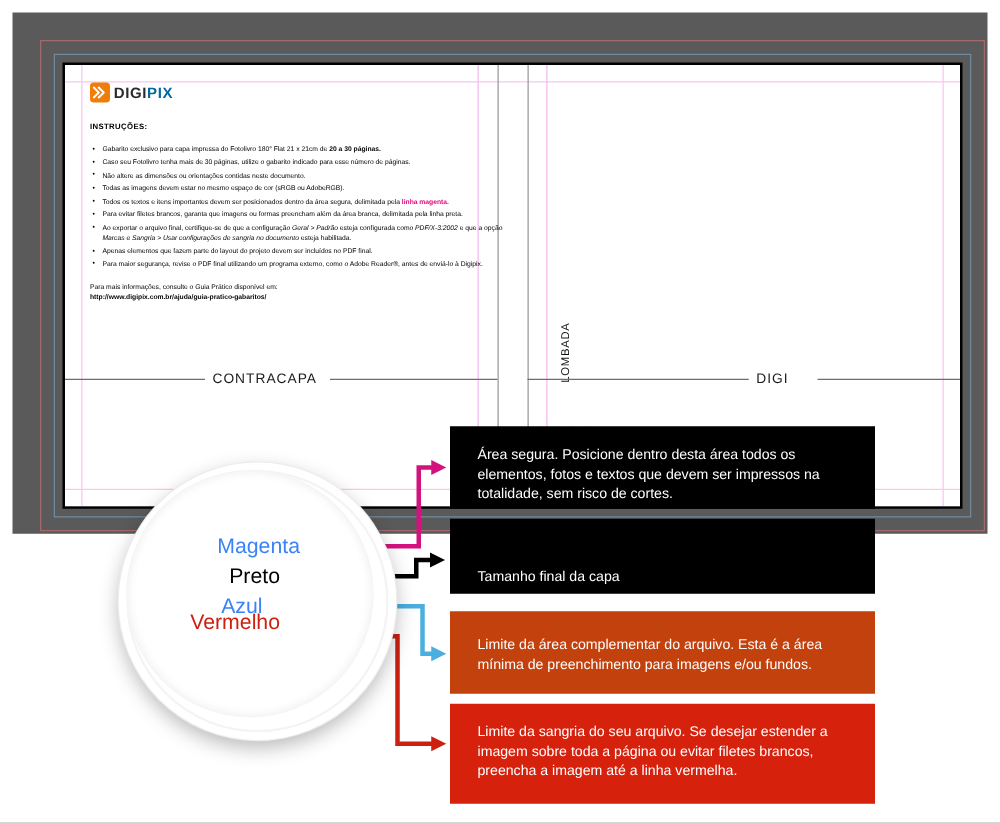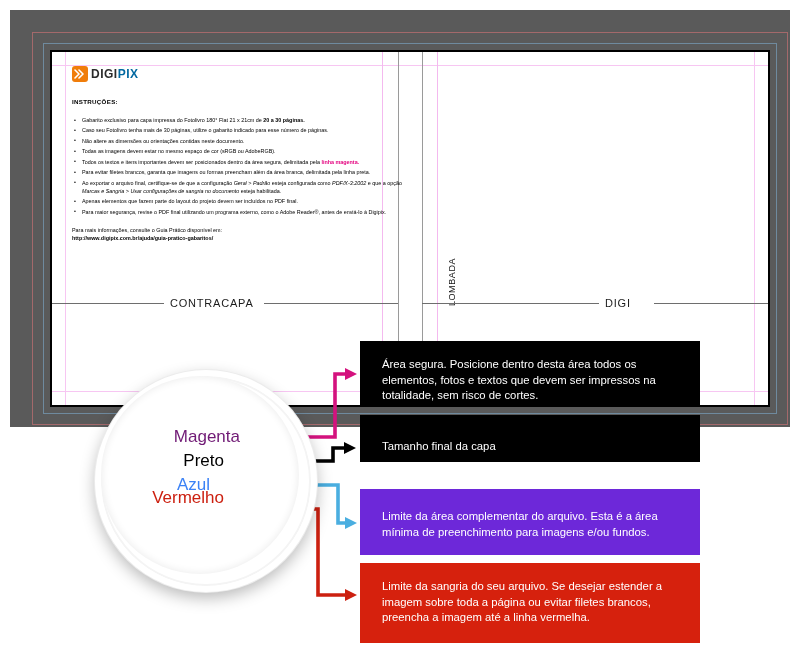--- a/index.html
+++ b/index.html
@@ -56,31 +56,31 @@
 
   
   #magnifier{position:absolute;left:95px;top:370px;width:210px;height:210px;border-radius:50%;
              background:#ffffff;border:6px solid #ffffff;
              box-shadow:0 0 0 1px #ececec, 0 6px 16px rgba(0,0,0,.28), inset 0 0 0 2px #f4f4f4;}
   #magnifier-inner{position:absolute;left:101px;top:376px;width:198px;height:198px;border-radius:50%;
              background:#ffffff;box-shadow:inset 0 0 9px rgba(0,0,0,.09);}
 
   
   .key-label{position:absolute;font-size:17px;text-align:right;white-space:nowrap;}
-  #key-magenta{color:#701a75;}
+  #key-magenta{color:#3b82f6;}
   #key-preto{color:#000000;}
   #key-azul{color:#3b82f6;}
   #key-vermelho{color:#cc2010;}
 
   
   .legend-box{position:absolute;left:360px;width:340px;color:#ffffff;box-sizing:border-box;
               padding:16px 20px 0 22px;font-size:11.3px;line-height:15.5px;}
   #box-magenta{top:341px;height:66px;background:#000000;}
-  #box-preto  {top:415px;height:47px;background:#000000;padding-top:24px;}
-  #box-azul   {top:489px;height:66px;background:#6d28d9;padding-top:20px;}
+  #box-preto  {top:415px;height:60px;background:#000000;padding-top:40px;}
+  #box-azul   {top:489px;height:66px;background:#c2410c;padding-top:20px;}
   #box-vermelho{top:563px;height:80px;background:#d6210d;padding-top:16px;}
 
   
   #connectors{position:absolute;left:0;top:0;width:800px;height:658px;pointer-events:none;}
 </style>
 </head>
 <body>
 
 <div id="board">
 

